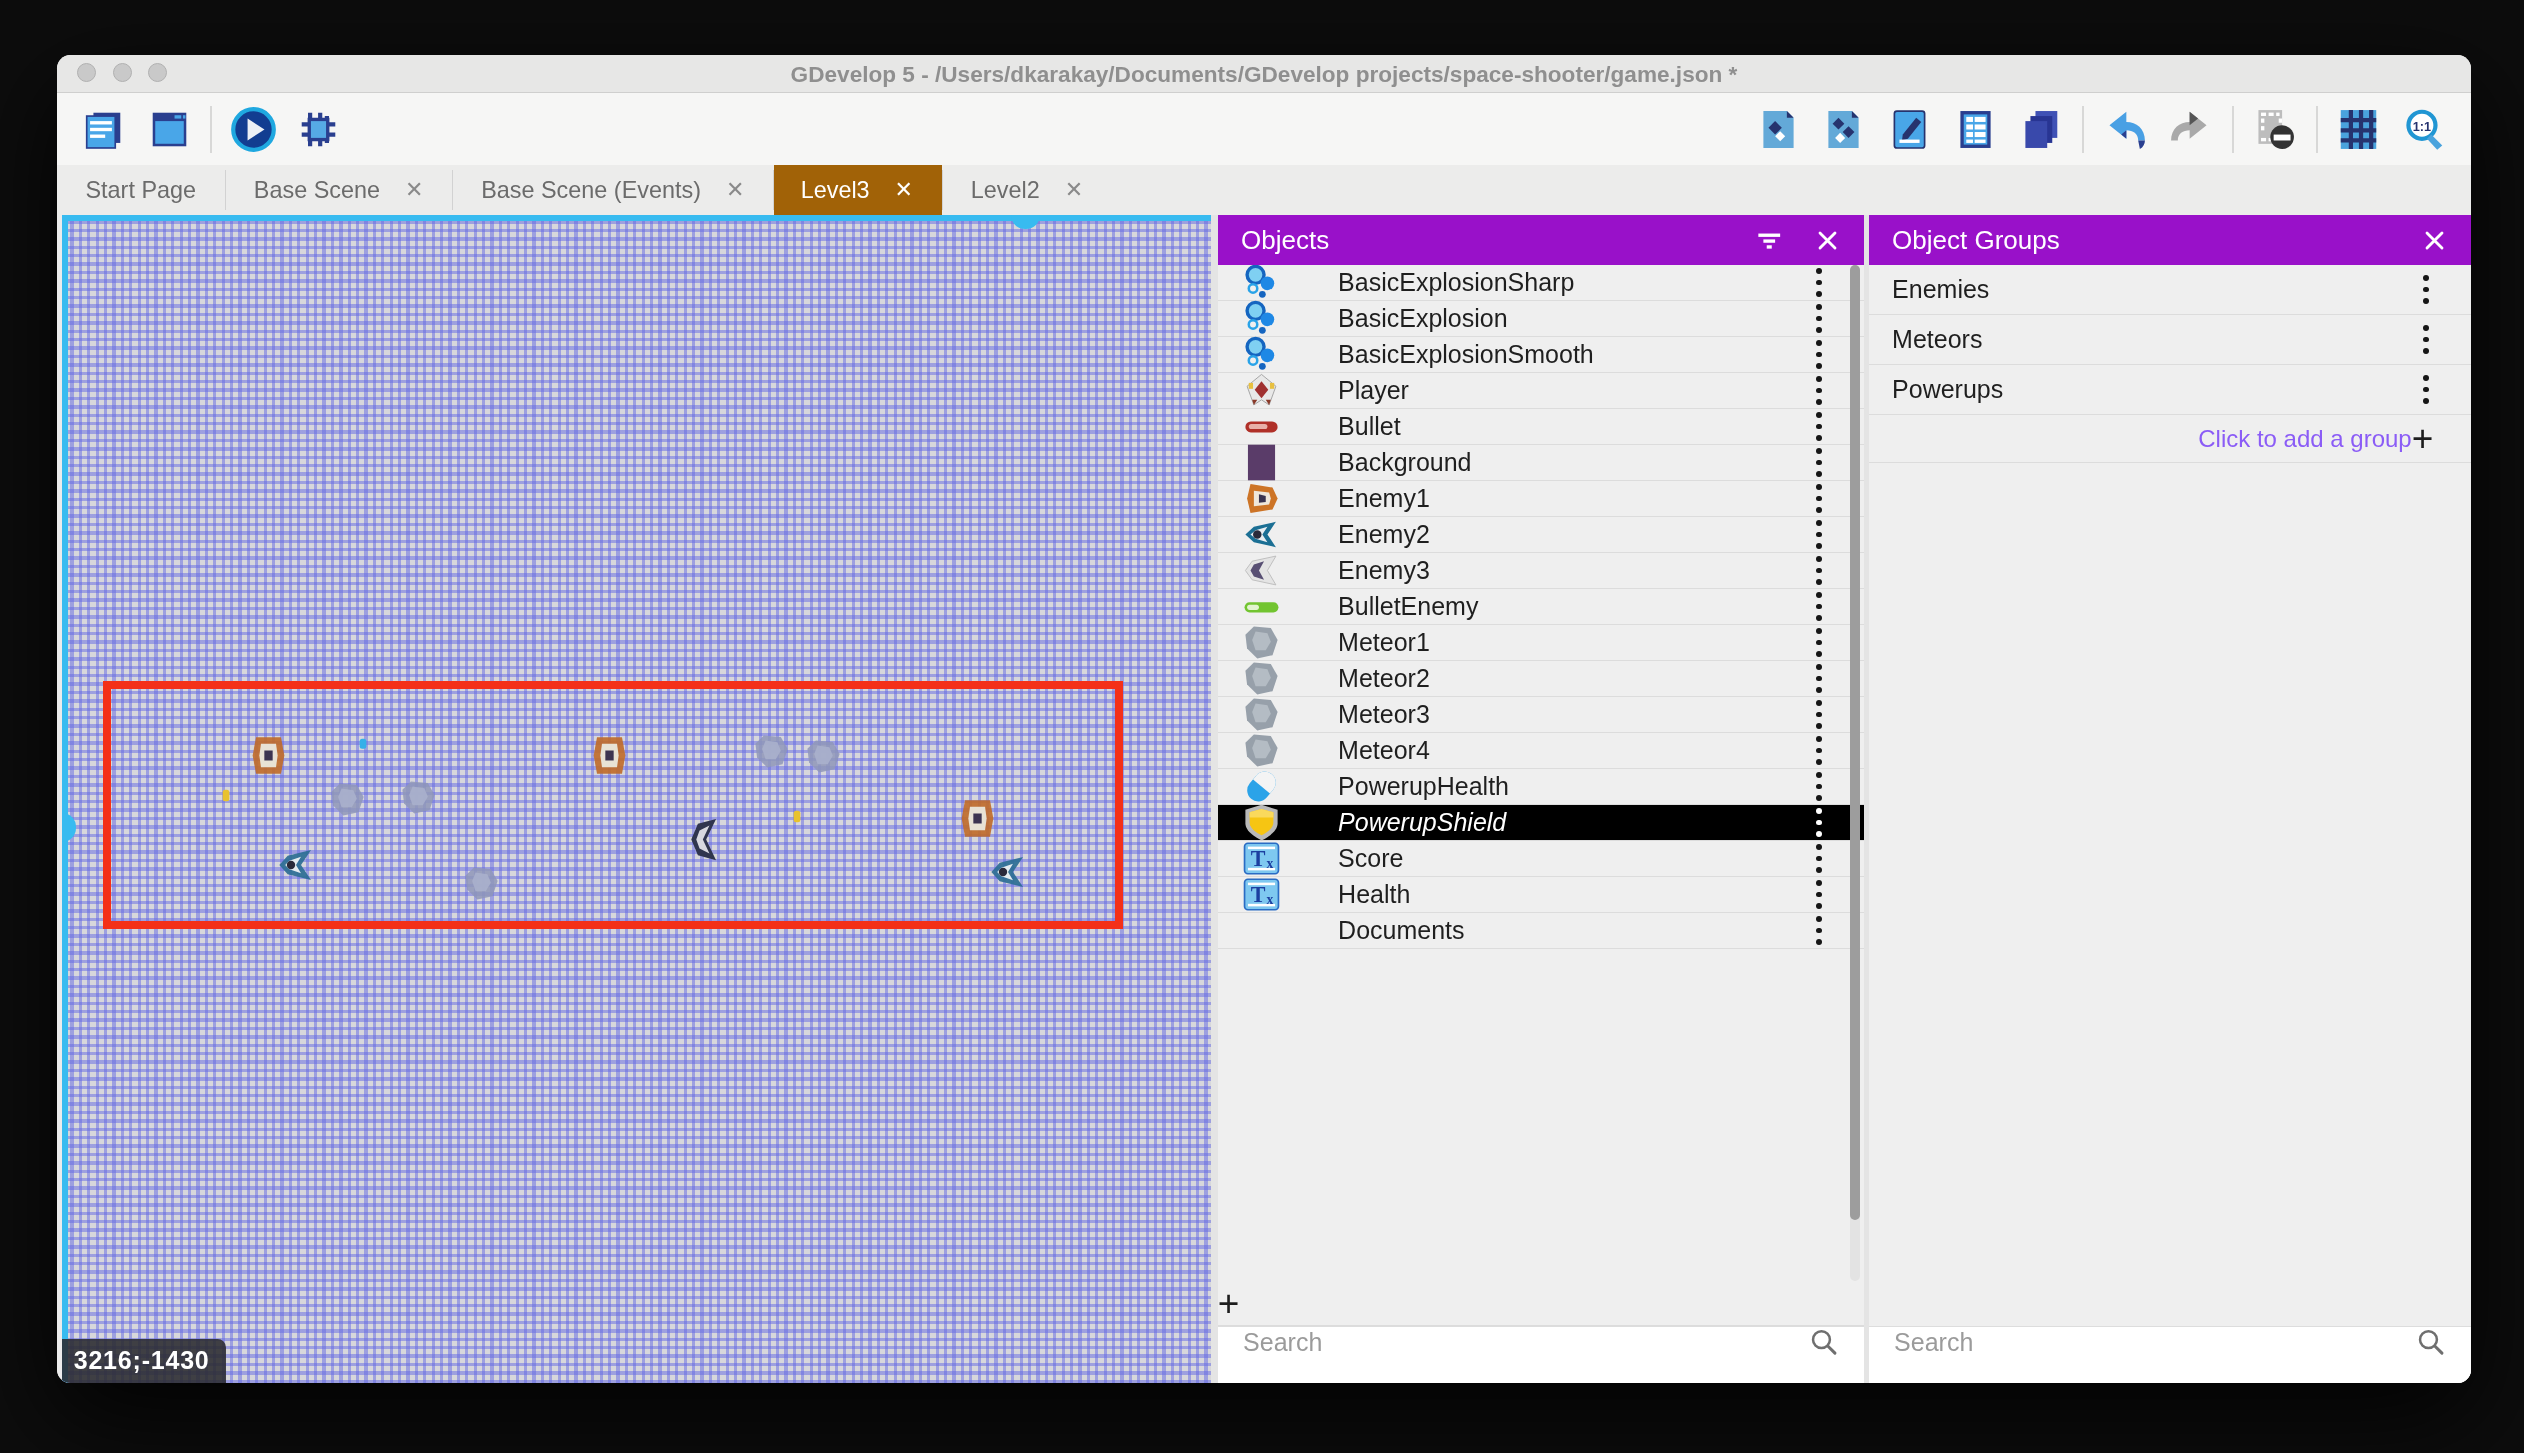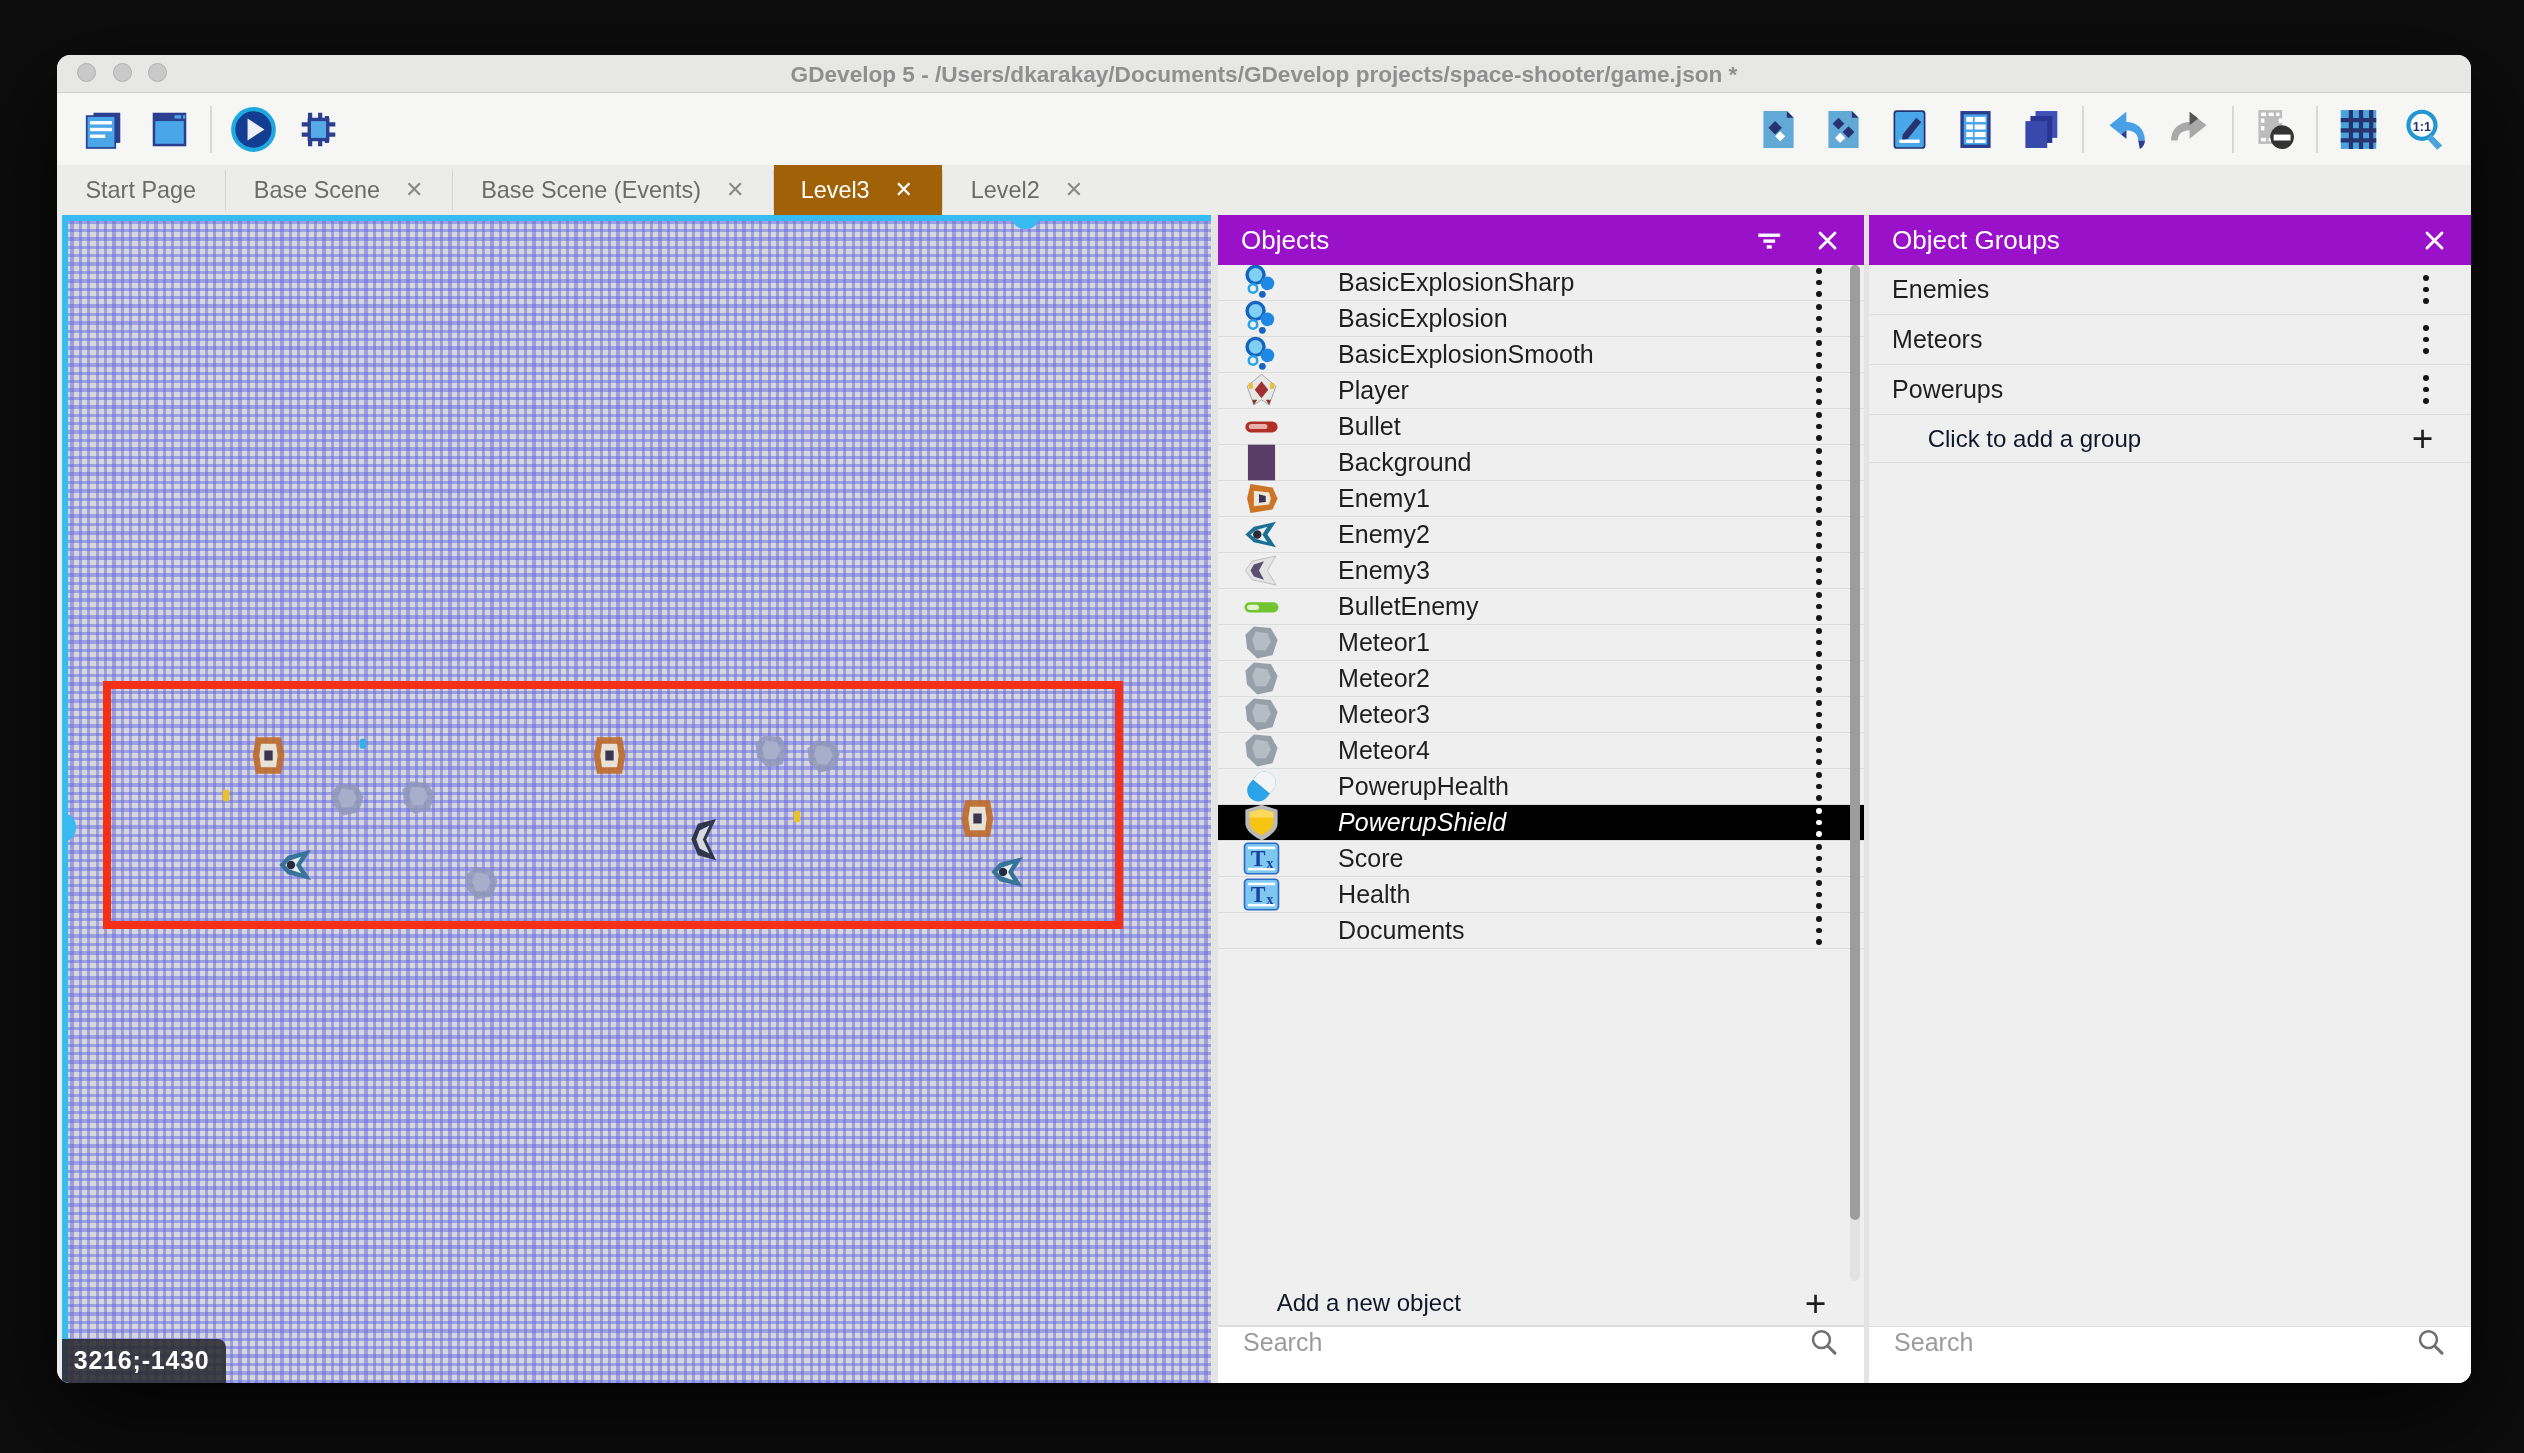--- a/index.html
+++ b/index.html
@@ -56,21 +56,21 @@
   .obj-row .oicon{width:40px;height:40px;margin-left:23.4px;display:flex;align-items:center;justify-content:center;flex:0 0 auto;}
   .obj-row .olabel{margin-left:57px;font-size:25px;color:#1f1f1f;flex:1;white-space:nowrap;}
   .obj-row.selected{background:#000000;font-style:italic;}
   .obj-row.selected .olabel{color:#fff;}
   .kebab{width:39px;height:39px;margin-right:25px;display:flex;flex-direction:column;align-items:center;justify-content:center;gap:5.9px;flex:0 0 auto;}
   .kebab i{width:5.9px;height:5.9px;border-radius:50%;background:#161616;display:block;}
   .obj-row.selected .kebab i{background:#fff;}
   .grp-row{height:50px;display:flex;align-items:center;border-bottom:1.7px solid #dcdcdc;box-sizing:border-box;}
   .grp-row .olabel{margin-left:23.4px;font-size:25px;color:#1f1f1f;flex:1;}
   .add-row{height:45px;display:flex;align-items:center;border-bottom:1.7px solid #dcdcdc;box-sizing:border-box;flex:0 0 auto;}
-  .add-row .add-label{flex:1;text-align:left;color:#0f172a;font-size:24px;padding-left:59px;}
+  .add-row .add-label{flex:1;text-align:right;color:#8b5cf6;font-size:24px;padding-left:59px;}
   .add-row .plus{width:59px;text-align:left;font-size:37px;color:#1d1d1d;font-weight:400;line-height:33px;}
   .search-row{height:56px;background:#fff;border-top:0.8px solid #ddd;display:flex;align-items:flex-start;flex:0 0 auto;}
   .search-row input{flex:1;border:none;outline:none;font-size:25px;color:#333;margin-left:23.4px;
     font-family:"Liberation Sans",sans-serif;background:transparent;}
   .search-row input::placeholder{color:#9b9b9b;}
   .search-row .mag{margin-right:23.4px;display:flex;}
   .vscroll{position:absolute;right:3.3px;top:0;width:10px;bottom:0;background:#e3e3e3;border-radius:5px;}
   .vscroll .thumb{position:absolute;left:0;top:0;width:10px;height:94%;background:#9d9d9d;border-radius:5px;}
 </style>
 </head>
@@ -647,21 +647,20 @@
               <i></i>
               <i></i>
               <i></i>
             </span>
           </div>
           <div class="vscroll">
             <div class="thumb"></div>
           </div>
       </div>
       <div class="add-row">
-        <span class="add-label">Add a new object</span>
         <span class="plus">+</span>
       </div>
       <div class="search-row">
         <input placeholder="Search" style="">
         <span class="mag">
           <svg width="32" height="32" viewBox="0 0 38 38">
               <circle cx="16" cy="15" r="10" fill="none" stroke="#6f6f6f" stroke-width="3"></circle>
               <path d="M23.5 22.5 L32 31" stroke="#6f6f6f" stroke-width="3.6" stroke-linecap="round"></path>
             </svg>
         </span>

